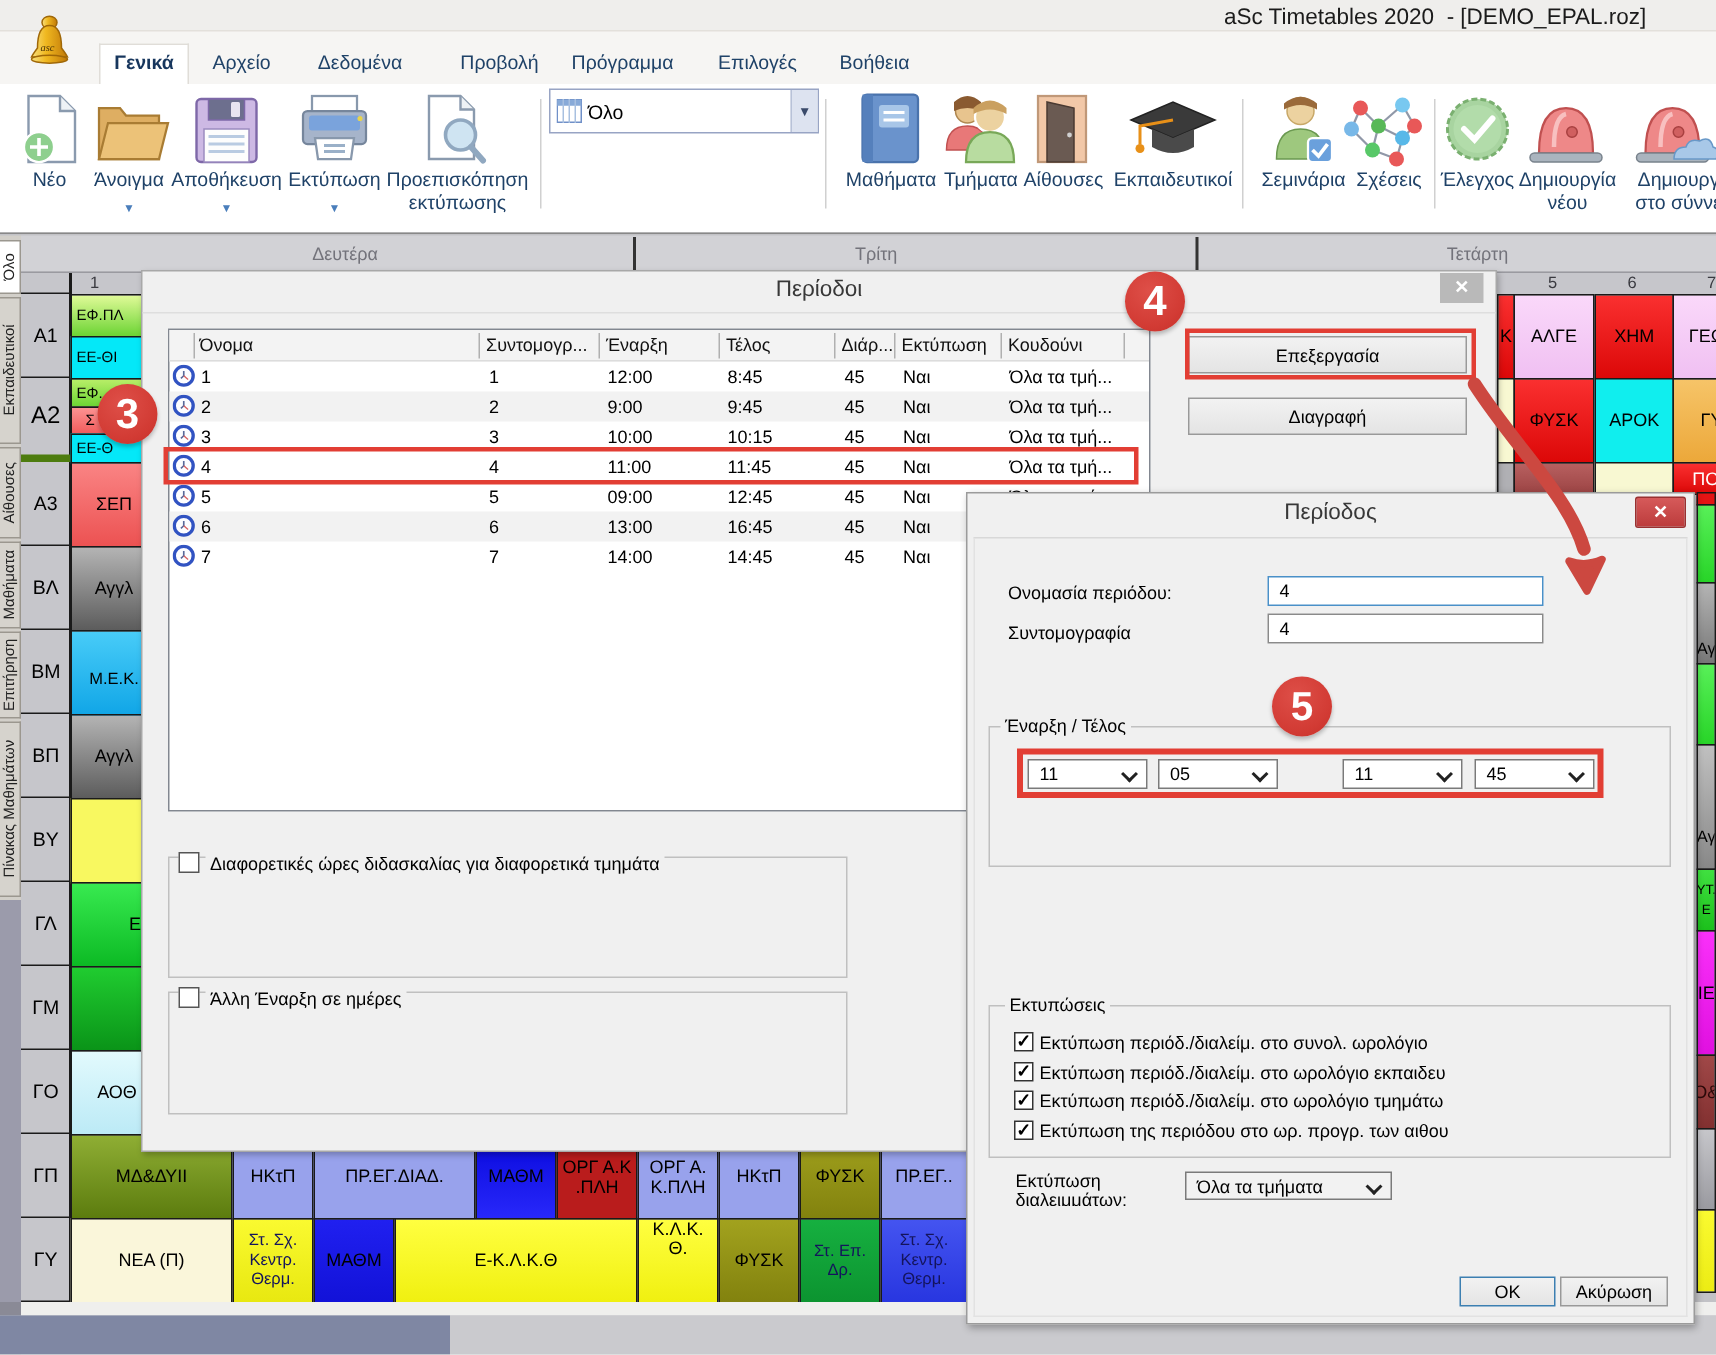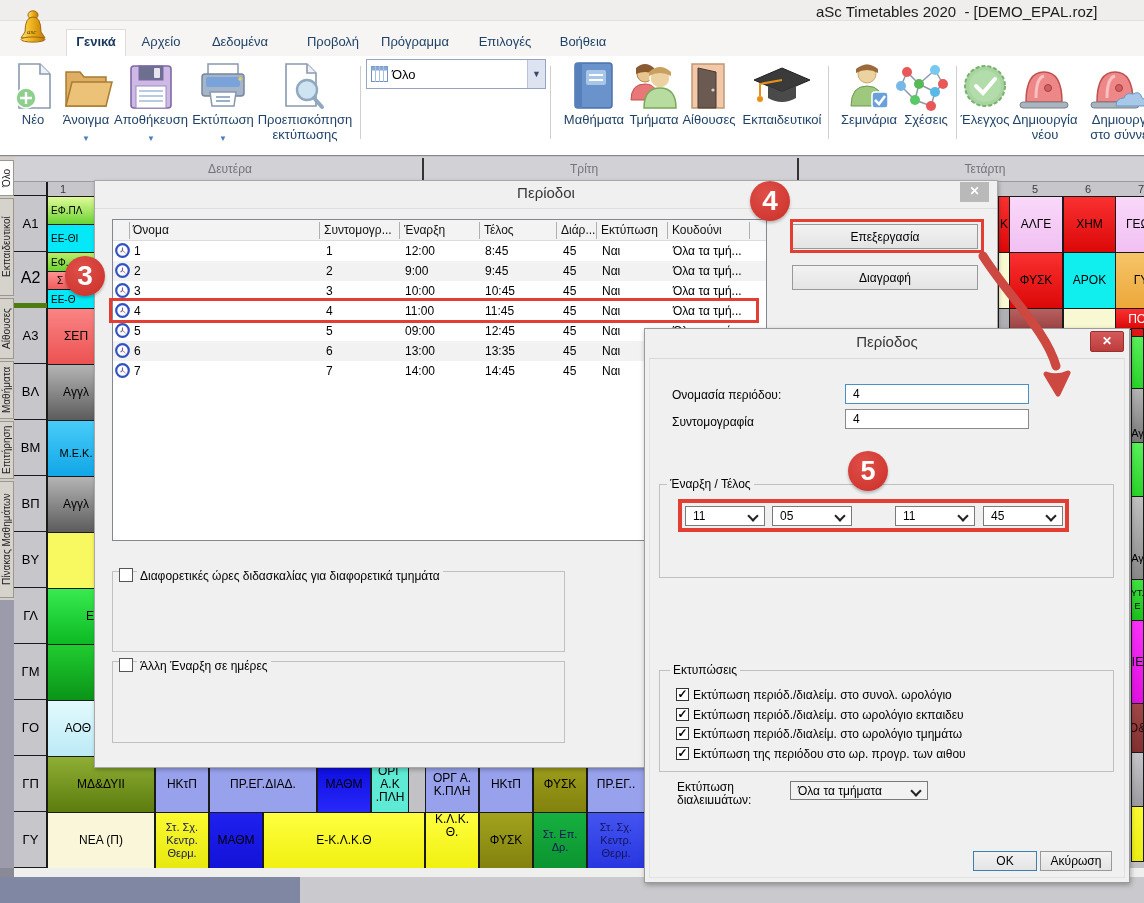--- a/index.html
+++ b/index.html
@@ -259,21 +259,21 @@
 <div class="cell" style="left:47px;top:476px;width:58px;height:57px;background:linear-gradient(#b4b4b4,#5c5c5c)">Αγγλ</div>
 <div class="cell" style="left:47px;top:532px;width:58px;height:57px;background:#f8f860"></div>
 <div class="cell" style="left:47px;top:588px;width:86px;height:57px;background:linear-gradient(#38ea50,#0cba24)">Ε</div>
 <div class="cell" style="left:47px;top:644px;width:58px;height:57px;background:linear-gradient(#20cc30,#0a9418)"></div>
 <div class="cell" style="left:47px;top:700px;width:62px;height:57px;background:linear-gradient(#e2fafd,#bceaf6)">ΑΟΘ</div>
 
 <div class="cell" style="left:47px;top:756px;width:108px;height:57px;background:linear-gradient(#8fae34,#5c7c0e)">ΜΔ&amp;ΔΥΙΙ</div>
 <div class="cell" style="left:155px;top:756px;width:54px;height:57px;background:#98a2ec">ΗΚτΠ</div>
 <div class="cell" style="left:209px;top:756px;width:108px;height:57px;background:#98a2ec">ΠΡ.ΕΓ.ΔΙΑΔ.</div>
 <div class="cell" style="left:317px;top:756px;width:54px;height:57px;background:linear-gradient(#0808dc,#2828fa)">ΜΑΘΜ</div>
-<div class="cell" style="left:371px;top:756px;width:38px;height:57px;background:#5eead4">
+<div class="cell" style="left:371px;top:756px;width:54px;height:57px;background:#b91c1c">
       <span>ΟΡΓ Α.Κ<br>.ΠΛΗ</span>
     </div>
 <div class="cell" style="left:425px;top:756px;width:54px;height:57px;background:#98a2ec">
       <span>ΟΡΓ Α.<br>Κ.ΠΛΗ</span>
     </div>
 <div class="cell" style="left:479px;top:756px;width:54px;height:57px;background:#98a2ec">ΗΚτΠ</div>
 <div class="cell" style="left:533px;top:756px;width:54px;height:57px;background:linear-gradient(#a2a21e,#82820e)">ΦΥΣΚ</div>
 <div class="cell" style="left:587px;top:756px;width:58px;height:57px;background:#98a2ec">ΠΡ.ΕΓ..</div>
 
 <div class="cell" style="left:47px;top:812px;width:108px;height:57px;background:#faf6da">ΝΕΑ (Π)</div>
@@ -382,21 +382,21 @@
       </div>
 <div class="row" style="top:40px;">
         <svg style="position:absolute;left:2px;top:2px" width="15" height="15" viewBox="0 0 15 15">
           <circle cx="7.5" cy="7.5" r="6.3" fill="#fdfdff" stroke="#3153c2" stroke-width="2.2"></circle>
           <path d="M7.5 4.4 L7.5 7.5 L5.6 9.2" stroke="#5a6a9a" stroke-width="1.1" fill="none"></path>
           <path d="M7.5 7.5 L10.4 10" stroke="#d86060" stroke-width="0.9" fill="none"></path>
         </svg>
         <span class="rt" style="left:21px">3</span>
         <span class="rt" style="left:213px">3</span>
         <span class="rt" style="left:292px">10:00</span>
-        <span class="rt" style="left:372px">10:45</span>
+        <span class="rt" style="left:372px">10:15</span>
         <span class="rt" style="left:450px">45</span>
         <span class="rt" style="left:489px">Ναι</span>
         <span class="rt" style="left:560px">Όλα τα τμή...</span>
       </div>
 <div class="row" style="top:60px;">
         <svg style="position:absolute;left:2px;top:2px" width="15" height="15" viewBox="0 0 15 15">
           <circle cx="7.5" cy="7.5" r="6.3" fill="#fdfdff" stroke="#3153c2" stroke-width="2.2"></circle>
           <path d="M7.5 4.4 L7.5 7.5 L5.6 9.2" stroke="#5a6a9a" stroke-width="1.1" fill="none"></path>
           <path d="M7.5 7.5 L10.4 10" stroke="#d86060" stroke-width="0.9" fill="none"></path>
         </svg>
@@ -424,21 +424,21 @@
       </div>
 <div class="row" style="top:100px;background:#f2f2f2;">
         <svg style="position:absolute;left:2px;top:2px" width="15" height="15" viewBox="0 0 15 15">
           <circle cx="7.5" cy="7.5" r="6.3" fill="#fdfdff" stroke="#3153c2" stroke-width="2.2"></circle>
           <path d="M7.5 4.4 L7.5 7.5 L5.6 9.2" stroke="#5a6a9a" stroke-width="1.1" fill="none"></path>
           <path d="M7.5 7.5 L10.4 10" stroke="#d86060" stroke-width="0.9" fill="none"></path>
         </svg>
         <span class="rt" style="left:21px">6</span>
         <span class="rt" style="left:213px">6</span>
         <span class="rt" style="left:292px">13:00</span>
-        <span class="rt" style="left:372px">13:35</span>
+        <span class="rt" style="left:372px">16:45</span>
         <span class="rt" style="left:450px">45</span>
         <span class="rt" style="left:489px">Ναι</span>
         <span class="rt" style="left:560px">Όλα τα τμή...</span>
       </div>
 <div class="row" style="top:120px;">
         <svg style="position:absolute;left:2px;top:2px" width="15" height="15" viewBox="0 0 15 15">
           <circle cx="7.5" cy="7.5" r="6.3" fill="#fdfdff" stroke="#3153c2" stroke-width="2.2"></circle>
           <path d="M7.5 4.4 L7.5 7.5 L5.6 9.2" stroke="#5a6a9a" stroke-width="1.1" fill="none"></path>
           <path d="M7.5 7.5 L10.4 10" stroke="#d86060" stroke-width="0.9" fill="none"></path>
         </svg>

